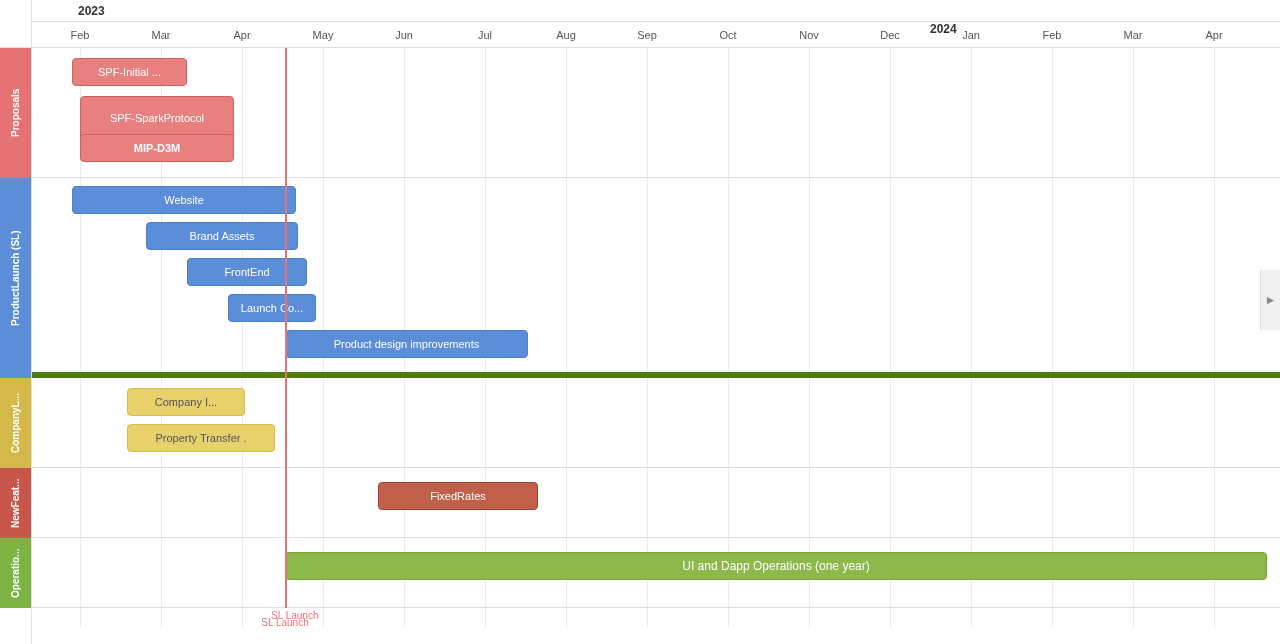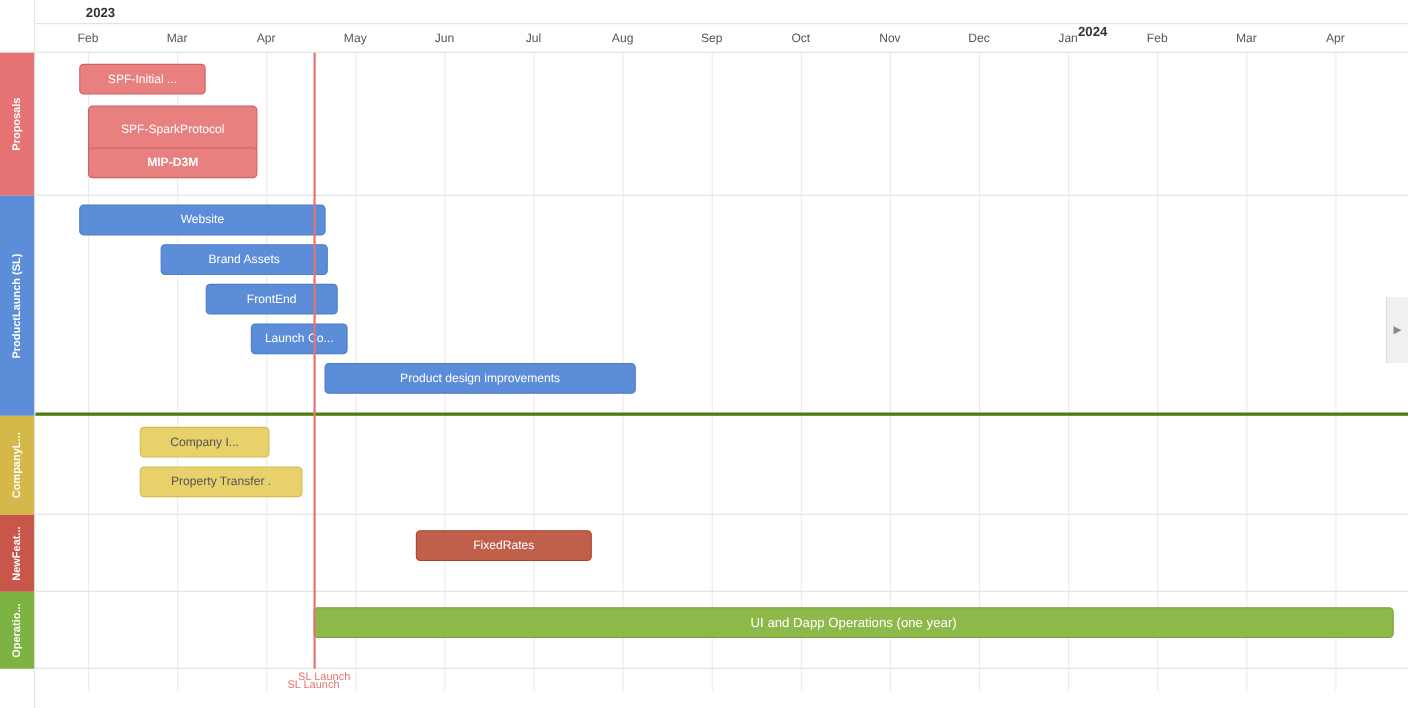--- a/index.html
+++ b/index.html
@@ -160,21 +160,21 @@
     <div class="row-label company" style="height:90px; flex-shrink:0;">CompanyL...</div>
     <div class="row-label newfeat" style="height:70px; flex-shrink:0;">NewFeat...</div>
     <div class="row-label operations" style="height:70px; flex-shrink:0;">Operatio...</div>
   </div>
 
   <div class="chart-area">
 
     <div class="header">
       <div class="year-row">
         <span class="year-label" style="left: 46px;">2023</span>
-        <span class="year-label" style="left: 948px; margin-top: 36px;">2024</span>
+        <span class="year-label" style="left: 898px; margin-top: 36px;">2024</span>
       </div>
       <div class="month-row">
         <span class="month-label" style="left:48px">Feb</span>
         <span class="month-label" style="left:129px">Mar</span>
         <span class="month-label" style="left:210px">Apr</span>
         <span class="month-label" style="left:291px">May</span>
         <span class="month-label" style="left:372px">Jun</span>
         <span class="month-label" style="left:453px">Jul</span>
         <span class="month-label" style="left:534px">Aug</span>
         <span class="month-label" style="left:615px">Sep</span>
@@ -211,26 +211,26 @@
       <div class="sl-launch-line" style="left: 253px; height: 560px; top: 0;">
         <span class="sl-launch-label">SL Launch</span>
       </div>
 
       <div class="gantt-row" style="height:130px; position:relative; border-bottom:1px solid #e0e0e0;padding-left:42px;">
         <div class="gantt-bar bar-pink" style="left:40px;top:10px;width:115px;height:28px;">SPF-Initial ...</div>
         <div class="gantt-bar bar-pink" style="left:48px;top:48px;width:154px;height:44px;">SPF-SparkProtocol</div>
         <div class="gantt-bar bar-pink" style="left:48px;top:86px;width:154px;height:28px;font-weight:bold;">MIP-D3M</div>
       </div>
 
-      <div class="gantt-row" style="height:200px; position:relative; border-bottom:3px solid #4d7c0f;">
+      <div class="gantt-row" style="height:200px; position:relative; border-bottom:6px solid #4d7c0f;">
         <div class="gantt-bar bar-blue" style="left:40px;top:8px;width:224px;height:28px;">Website</div>
         <div class="gantt-bar bar-blue" style="left:114px;top:44px;width:152px;height:28px;">Brand Assets</div>
         <div class="gantt-bar bar-blue" style="left:155px;top:80px;width:120px;height:28px;">FrontEnd</div>
         <div class="gantt-bar bar-blue" style="left:196px;top:116px;width:88px;height:28px;">Launch Co...</div>
-        <div class="gantt-bar bar-blue" style="left:263px;top:152px;width:283px;height:28px;">Product design improvements</div>
+        <div class="gantt-bar bar-blue" style="left:253px;top:152px;width:243px;height:28px;">Product design improvements</div>
       </div>
 
       <div class="gantt-row" style="height:90px; position:relative; border-bottom:1px solid #e0e0e0;">
         <div class="gantt-bar bar-yellow" style="left:95px;top:10px;width:118px;height:28px;">Company I...</div>
         <div class="gantt-bar bar-yellow" style="left:95px;top:46px;width:148px;height:28px;">Property Transfer .</div>
       </div>
 
       <div class="gantt-row" style="height:70px; position:relative; border-bottom:1px solid #e0e0e0;">
         <div class="gantt-bar bar-red-dark" style="left:346px;top:14px;width:160px;height:28px;">FixedRates</div>
       </div>

